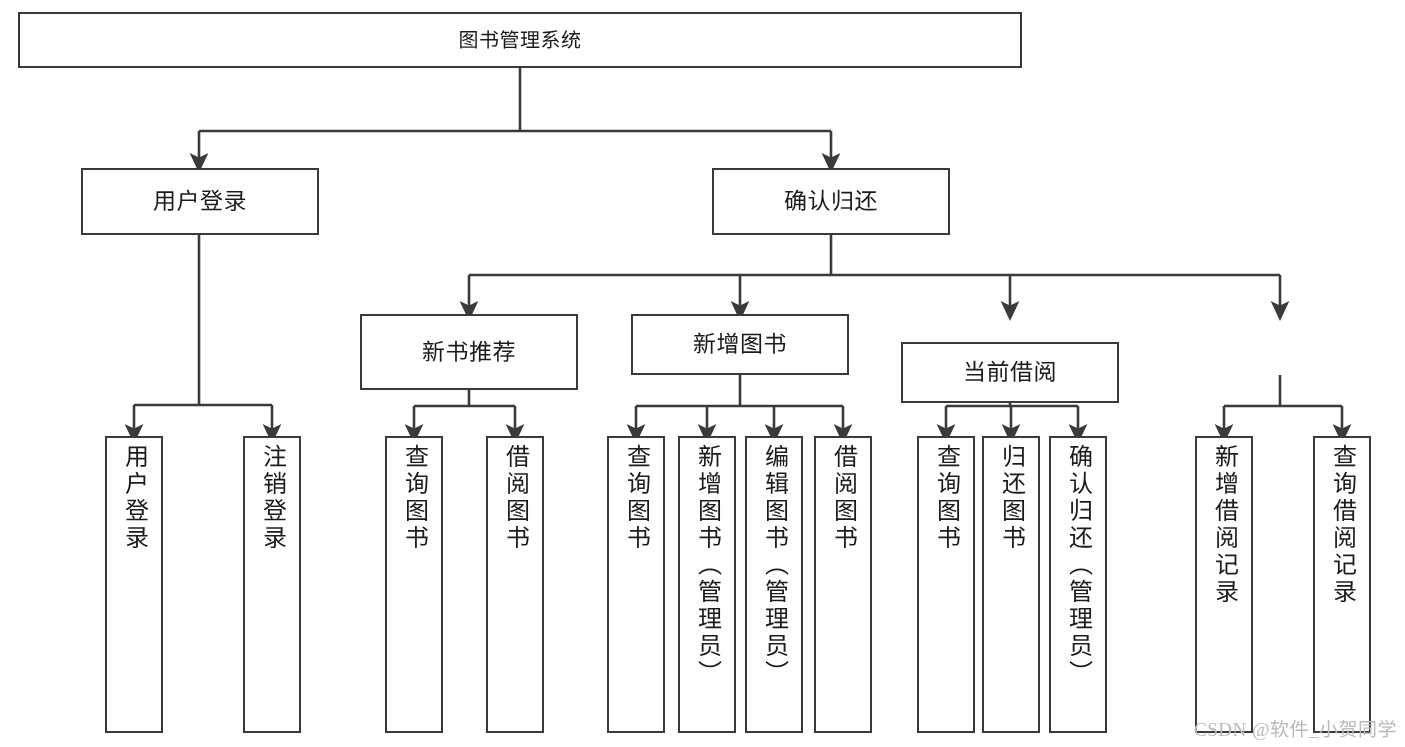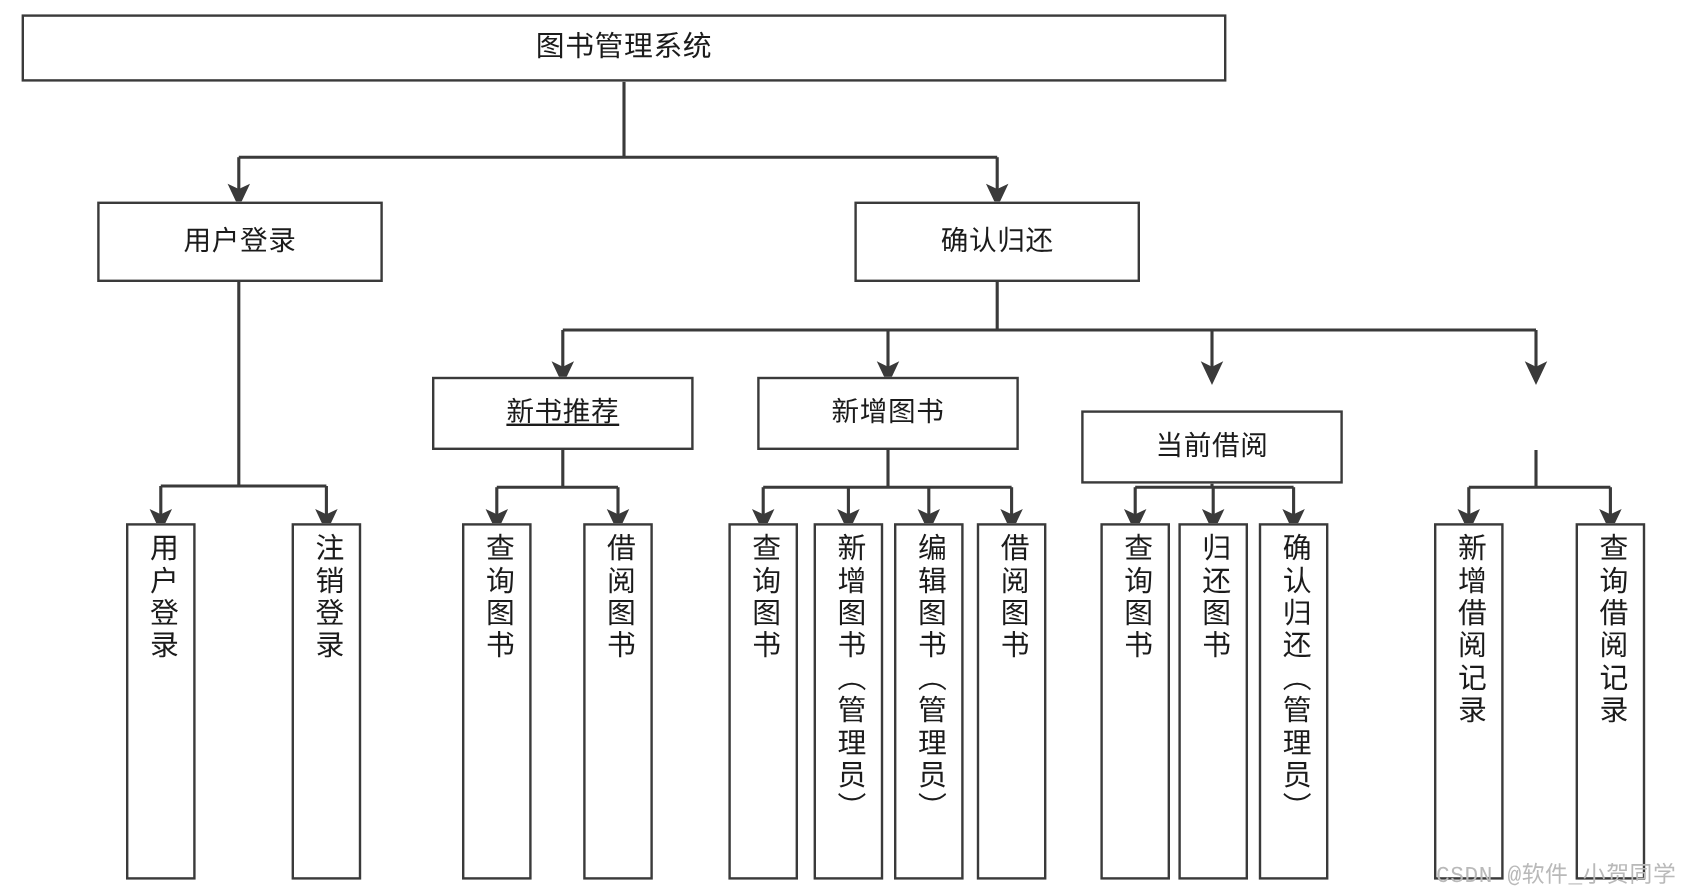--- a/index.html
+++ b/index.html
@@ -39,21 +39,21 @@
     text-align: center;
     letter-spacing: 0.5px;
     line-height: 1.05;
     white-space: nowrap;
   }
   
   .node.horiz .label {
     font-size: 23px;
   }
   .node.root .label {
-    font-size: 24px;
+    font-size: 20px;
   }
   
   .node.leaf {
     align-items: flex-start;
     padding-top: 6px;
   }
   .node.leaf .label {
     writing-mode: vertical-rl;
     text-orientation: upright;
     -webkit-writing-mode: vertical-rl;
@@ -63,21 +63,21 @@
     white-space: nowrap;
   }
   #watermark {
     position: absolute;
     right: 8px;
     bottom: 6px;
     font-size: 19px;
     color: #b9b9b9;
     letter-spacing: 0.5px;
     white-space: nowrap;
-    font-family: Liberation Mono, monospace;
+    font-family: Liberation Serif, serif;
   }
 </style>
 </head>
 <body>
 
 <div id="canvas">
 
   <svg id="edges" viewBox="0 0 1405 747" xmlns="http://www.w3.org/2000/svg">
     <defs>
       <marker id="arrow" markerWidth="9" markerHeight="9" refX="4.2" refY="4.2" orient="auto" markerUnits="strokeWidth">
@@ -134,21 +134,21 @@
     <span class="label">图书管理系统</span>
   </div>
 
   <div class="node horiz" style="left:81px; top:168px; width:238px; height:67px;">
     <span class="label">用户登录</span>
   </div>
   <div class="node horiz" style="left:712px; top:168px; width:238px; height:67px;">
     <span class="label">确认归还</span>
   </div>
 
-  <div class="node horiz" style="left:360px; top:314px; width:218px; height:61px;text-decoration:underline;">
+  <div class="node horiz" style="left:360px; top:314px; width:218px; height:76px;">
     <span class="label">新书推荐</span>
   </div>
   <div class="node horiz" style="left:631px; top:314px; width:218px; height:61px;">
     <span class="label">新增图书</span>
   </div>
   <div class="node horiz" style="left:901px; top:314px; width:218px; height:61px;margin-top:28px;">
     <span class="label">当前借阅</span>
   </div>
 
   <div class="node leaf" style="left:105px; top:436px; width:58px; height:297px;">

